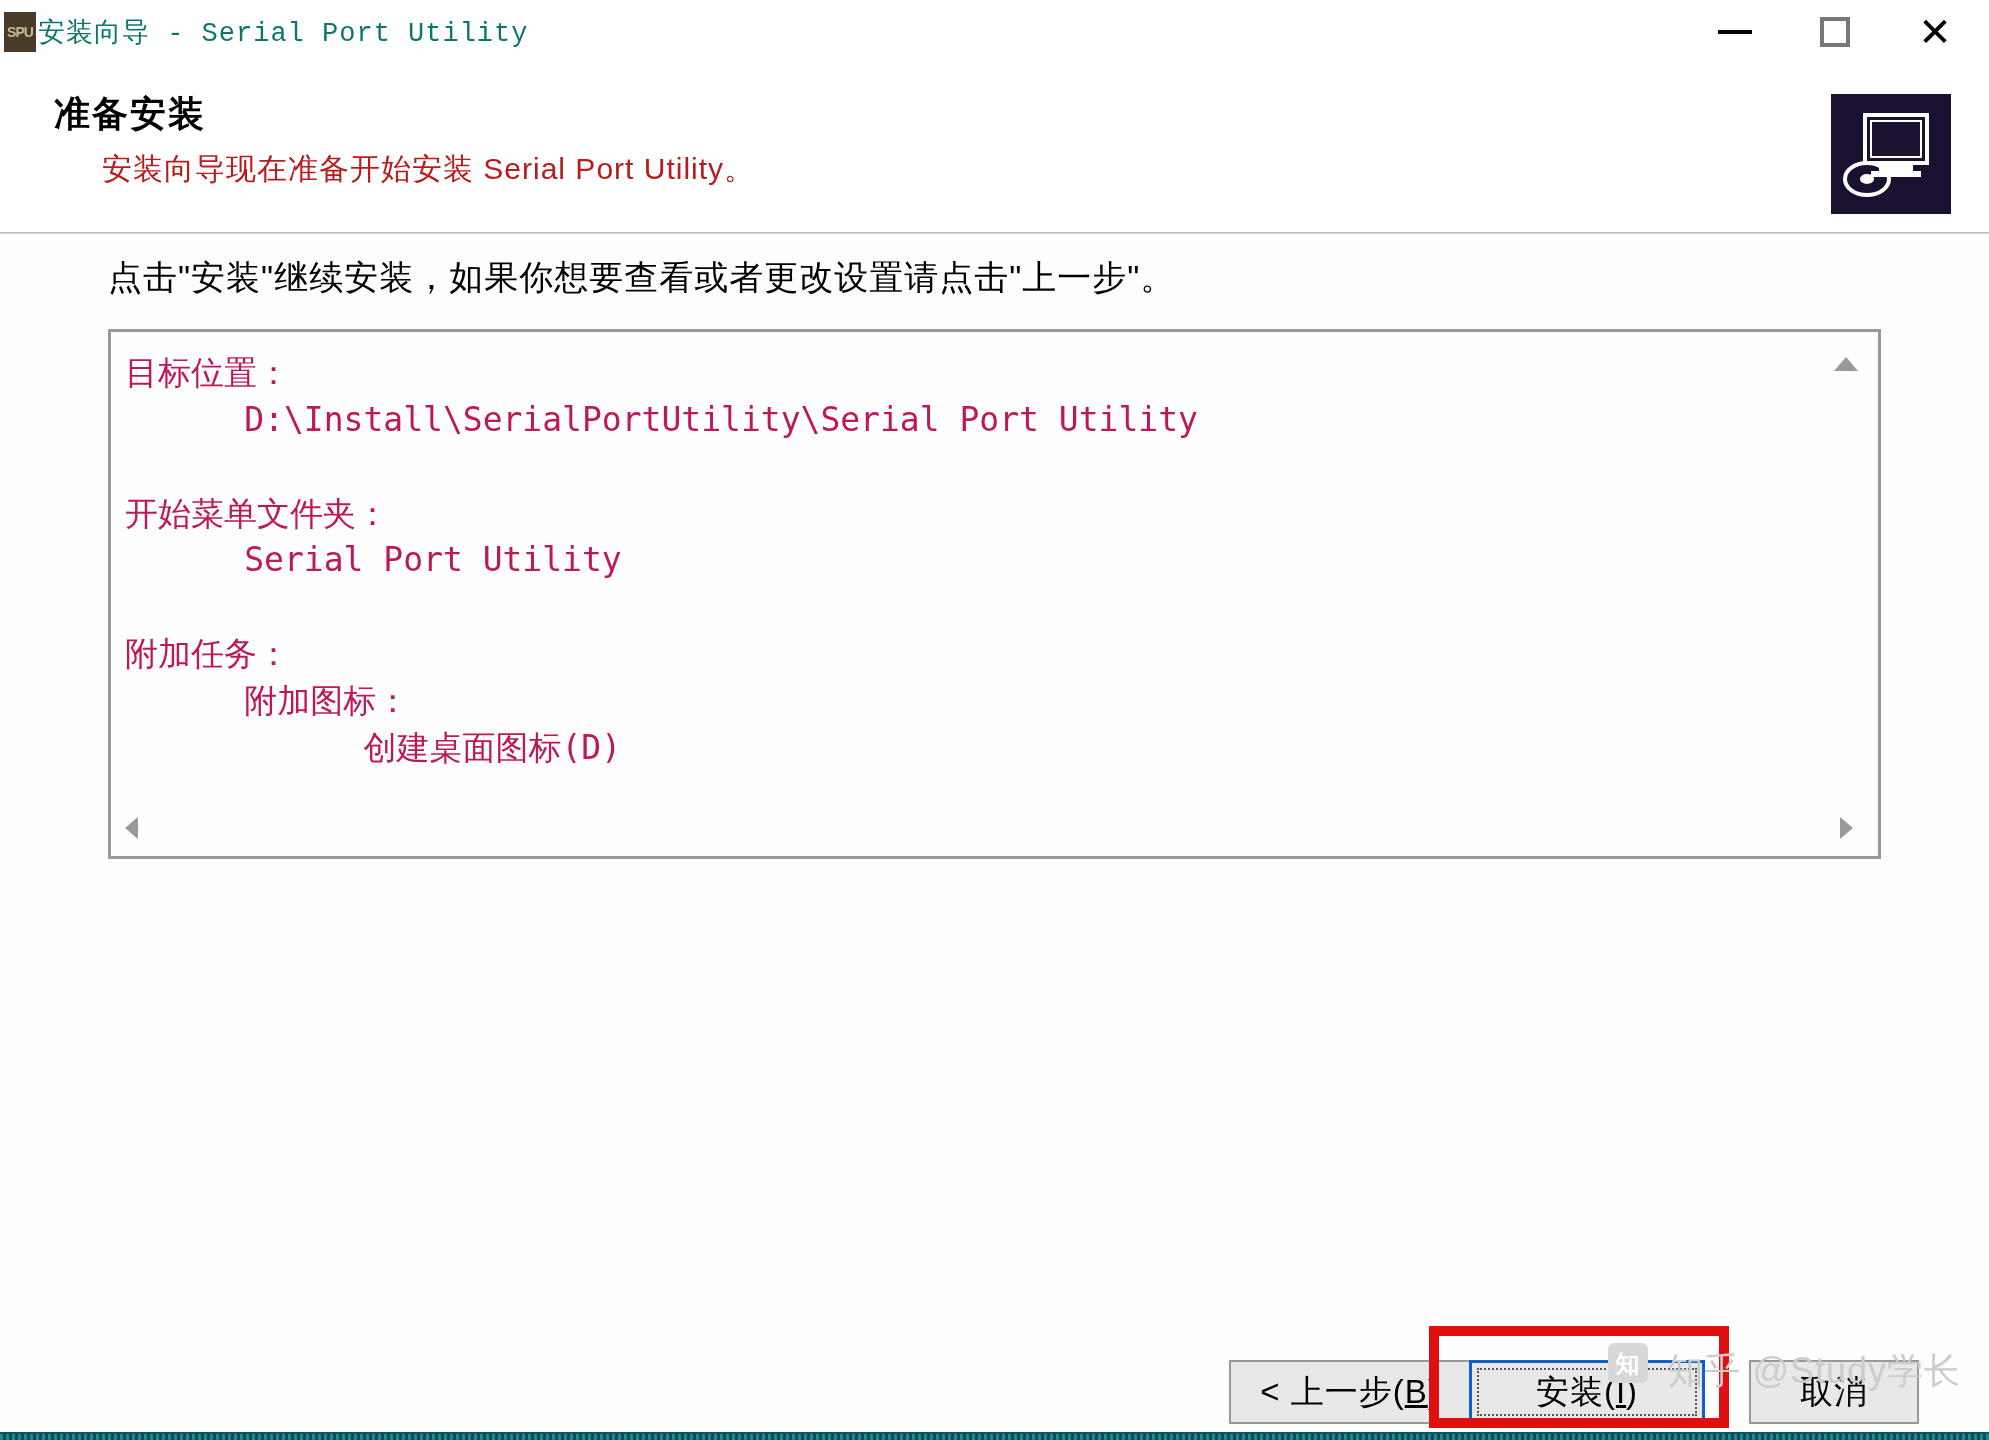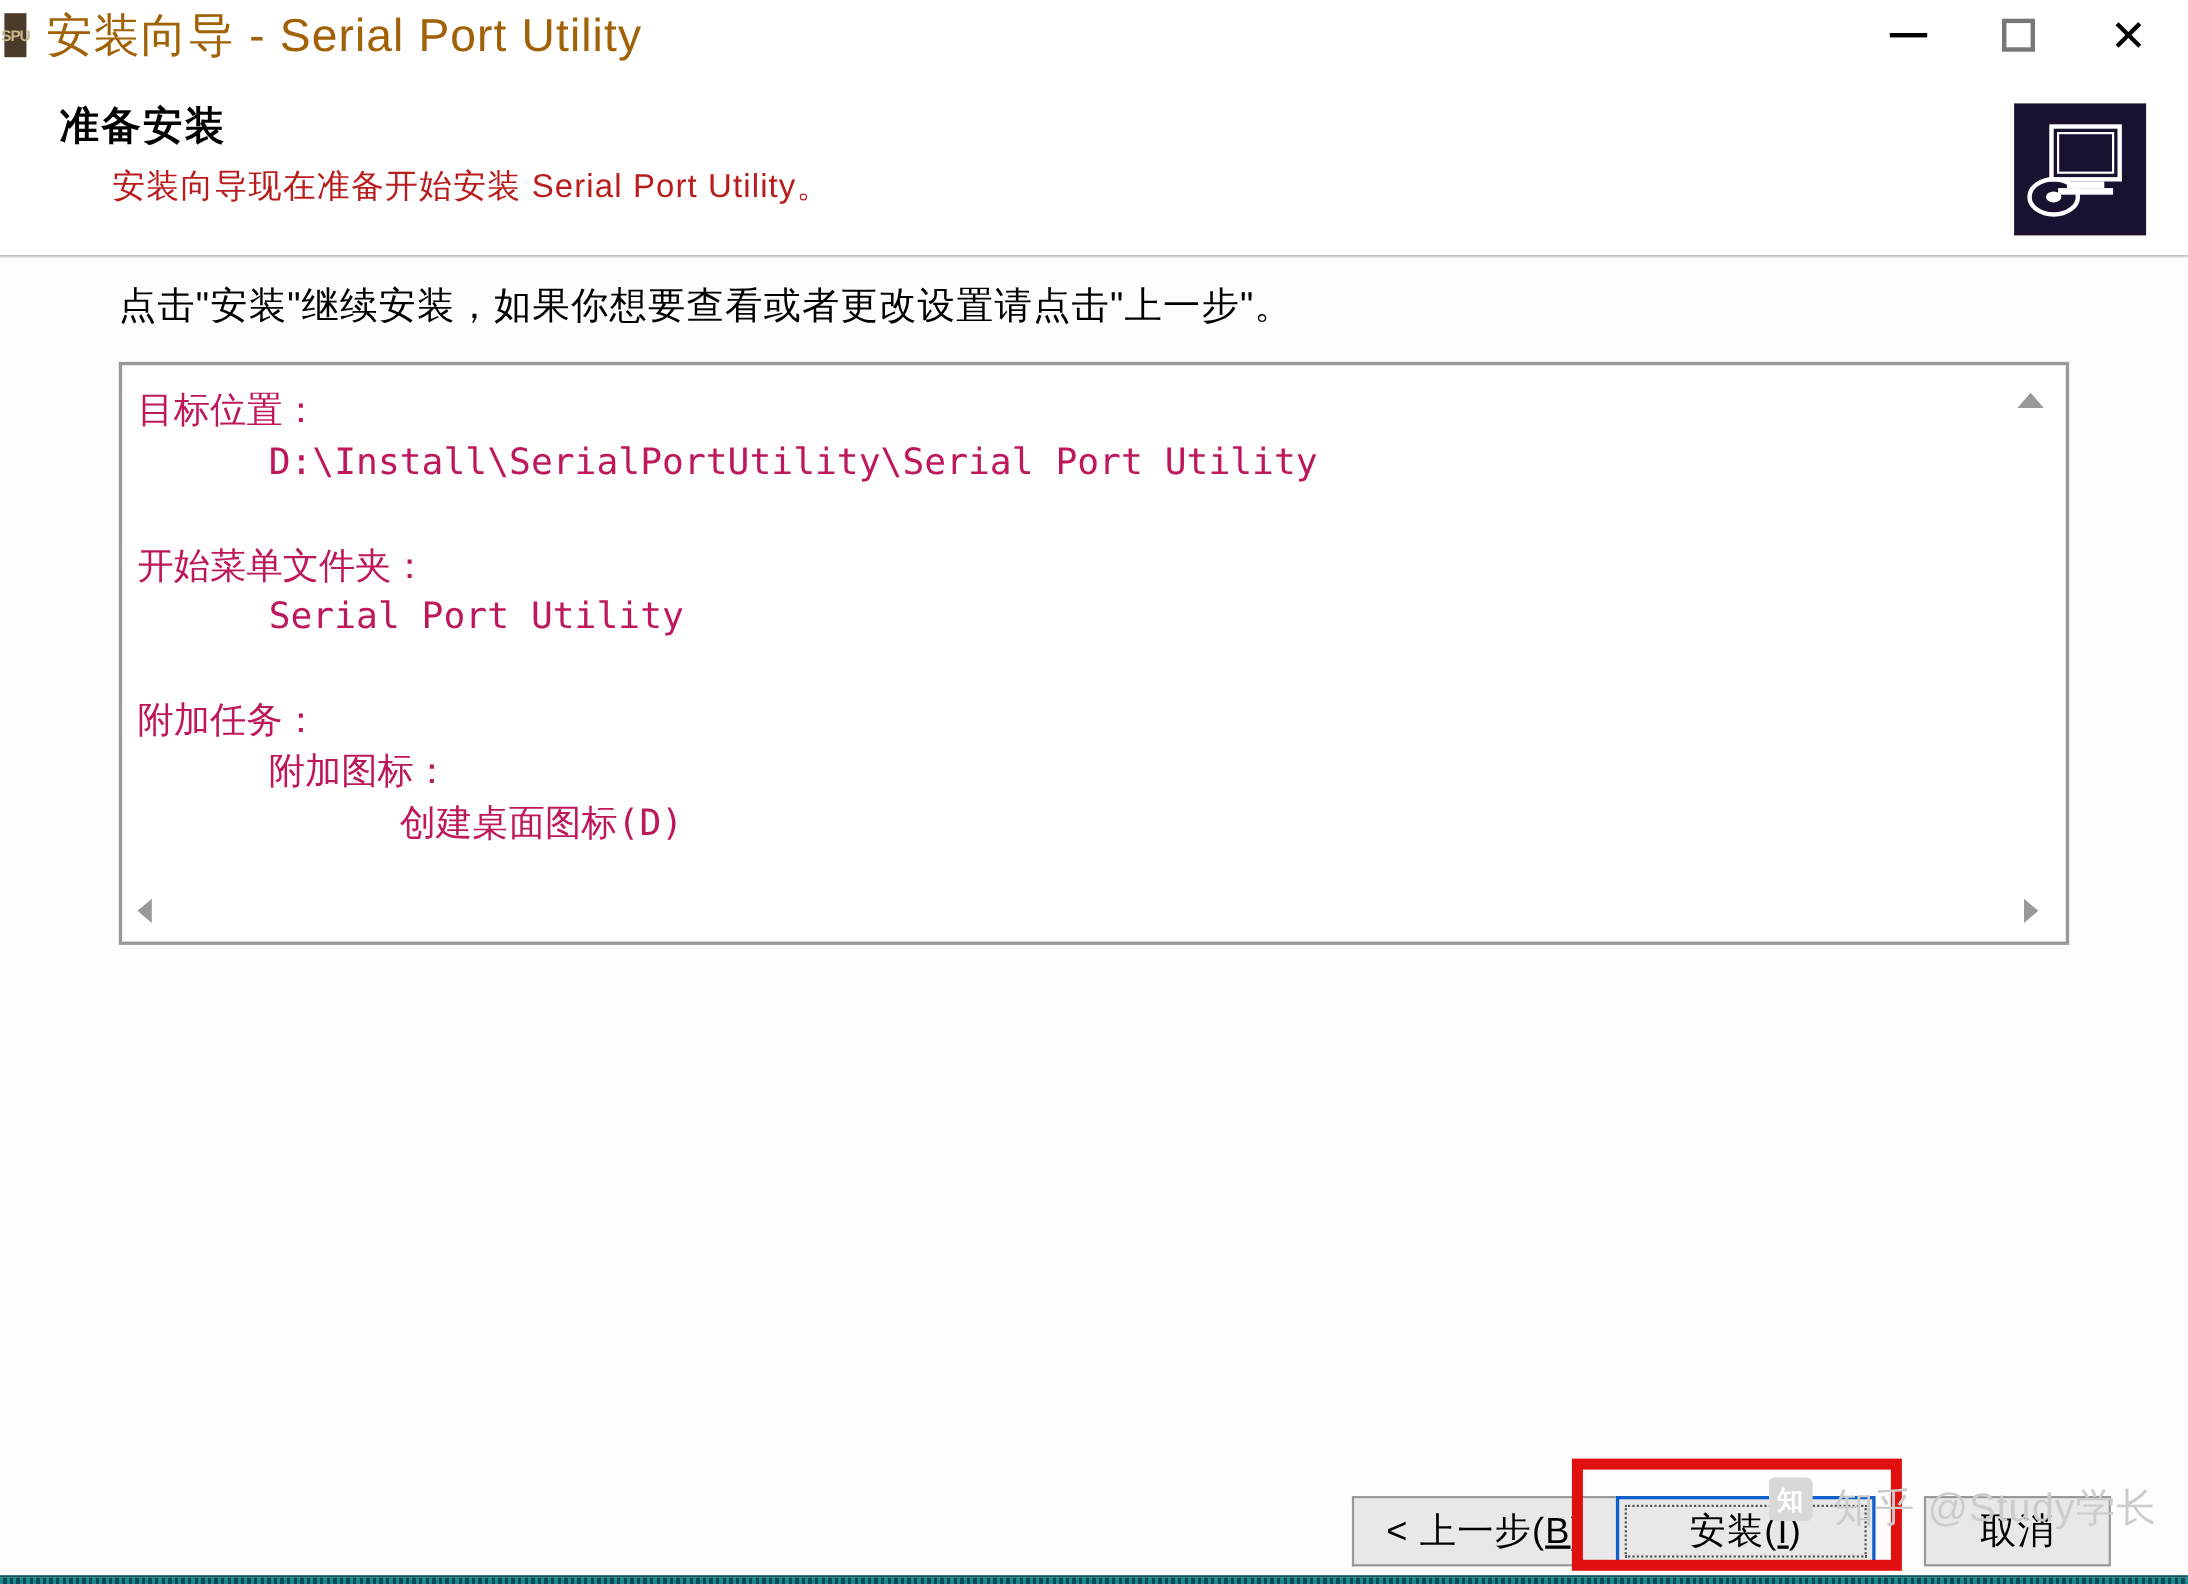--- a/index.html
+++ b/index.html
@@ -23,37 +23,38 @@
       flex-direction: column;
     }
     .titlebar {
       display: flex;
       align-items: center;
       height: 64px;
       padding: 0 4px;
       background: #ffffff;
     }
     .titlebar-icon {
-      width: 20px;
+      width: 32px;
       height: 40px;
       background: #4a3a28;
-      margin-right: 18px;
+      margin-right: 2px;
       display: flex;
       align-items: center;
       justify-content: center;
       color: #c8b890;
       font-size: 14px;
       font-weight: bold;
       letter-spacing: -1px;
     }
     .titlebar-text {
-      font-size: 42px;
-      color: #a16207;
+      font-size: 27px;
+      color: #0f766e;
       flex: 1;
       letter-spacing: 1px;
+      font-family: Liberation Mono, monospace;
     }
     .titlebar-controls {
       display: flex;
       align-items: center;
       gap: 0;
     }
     .titlebar-btn {
       width: 100px;
       height: 64px;
       display: flex;

